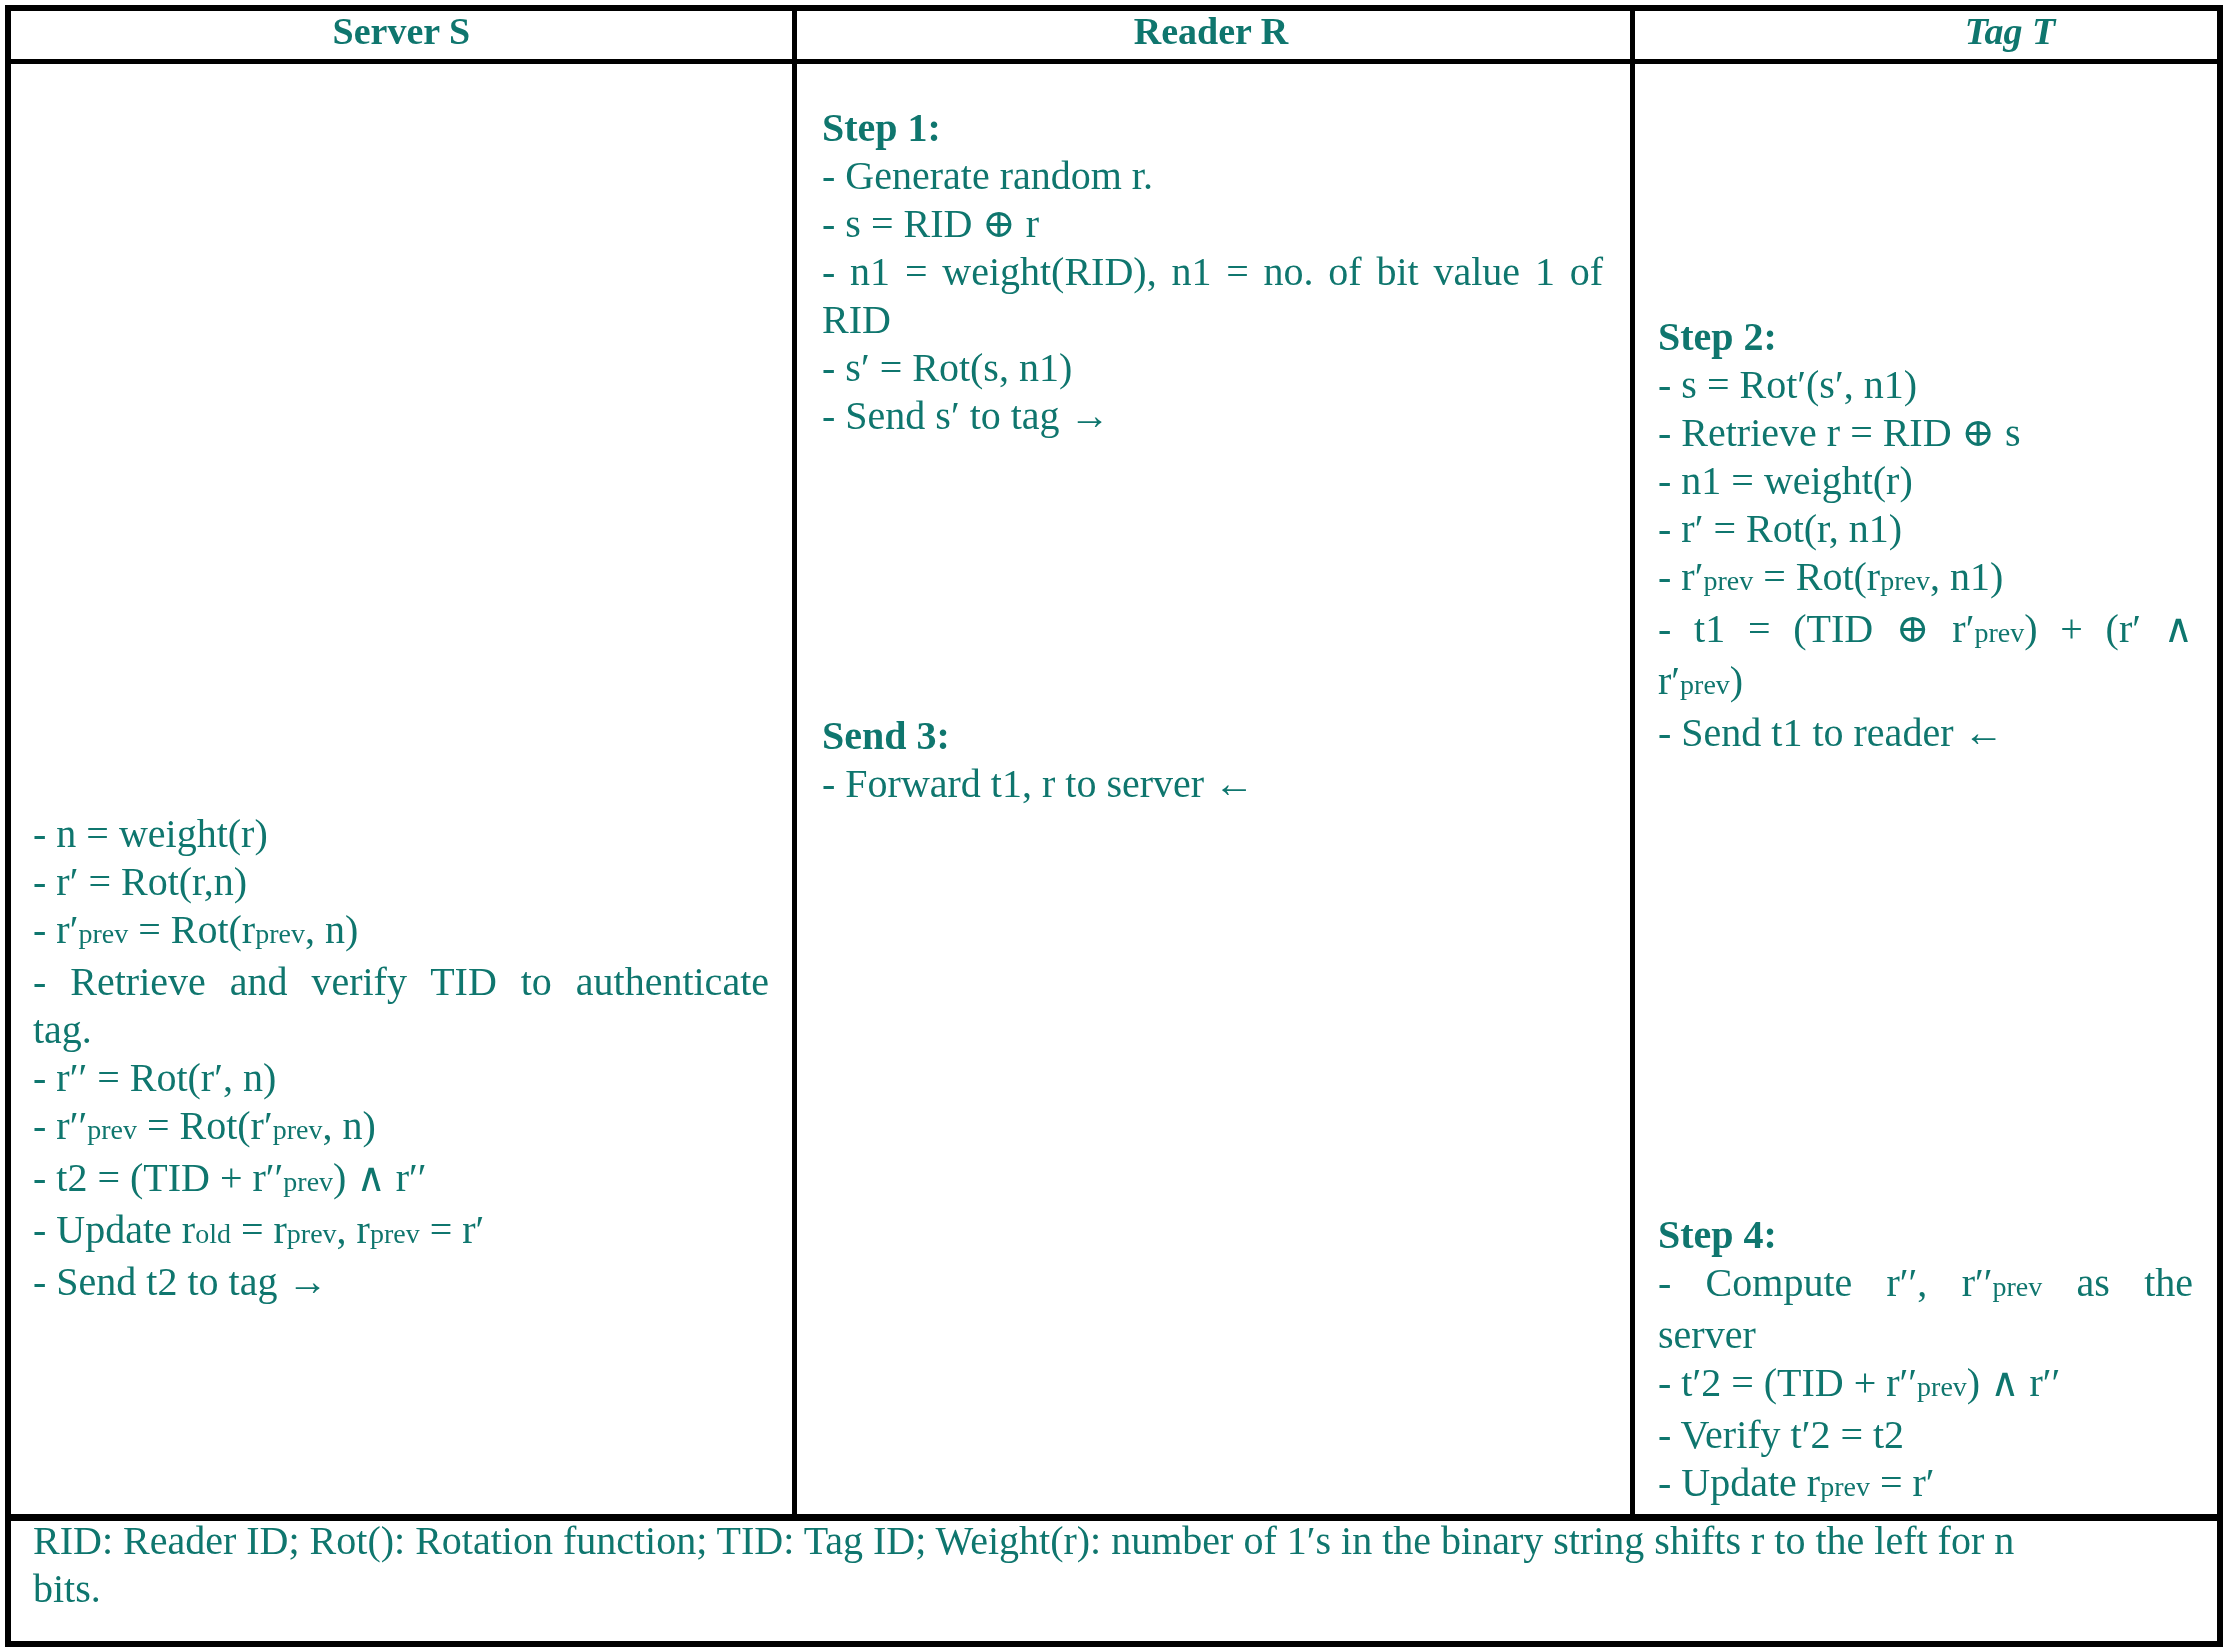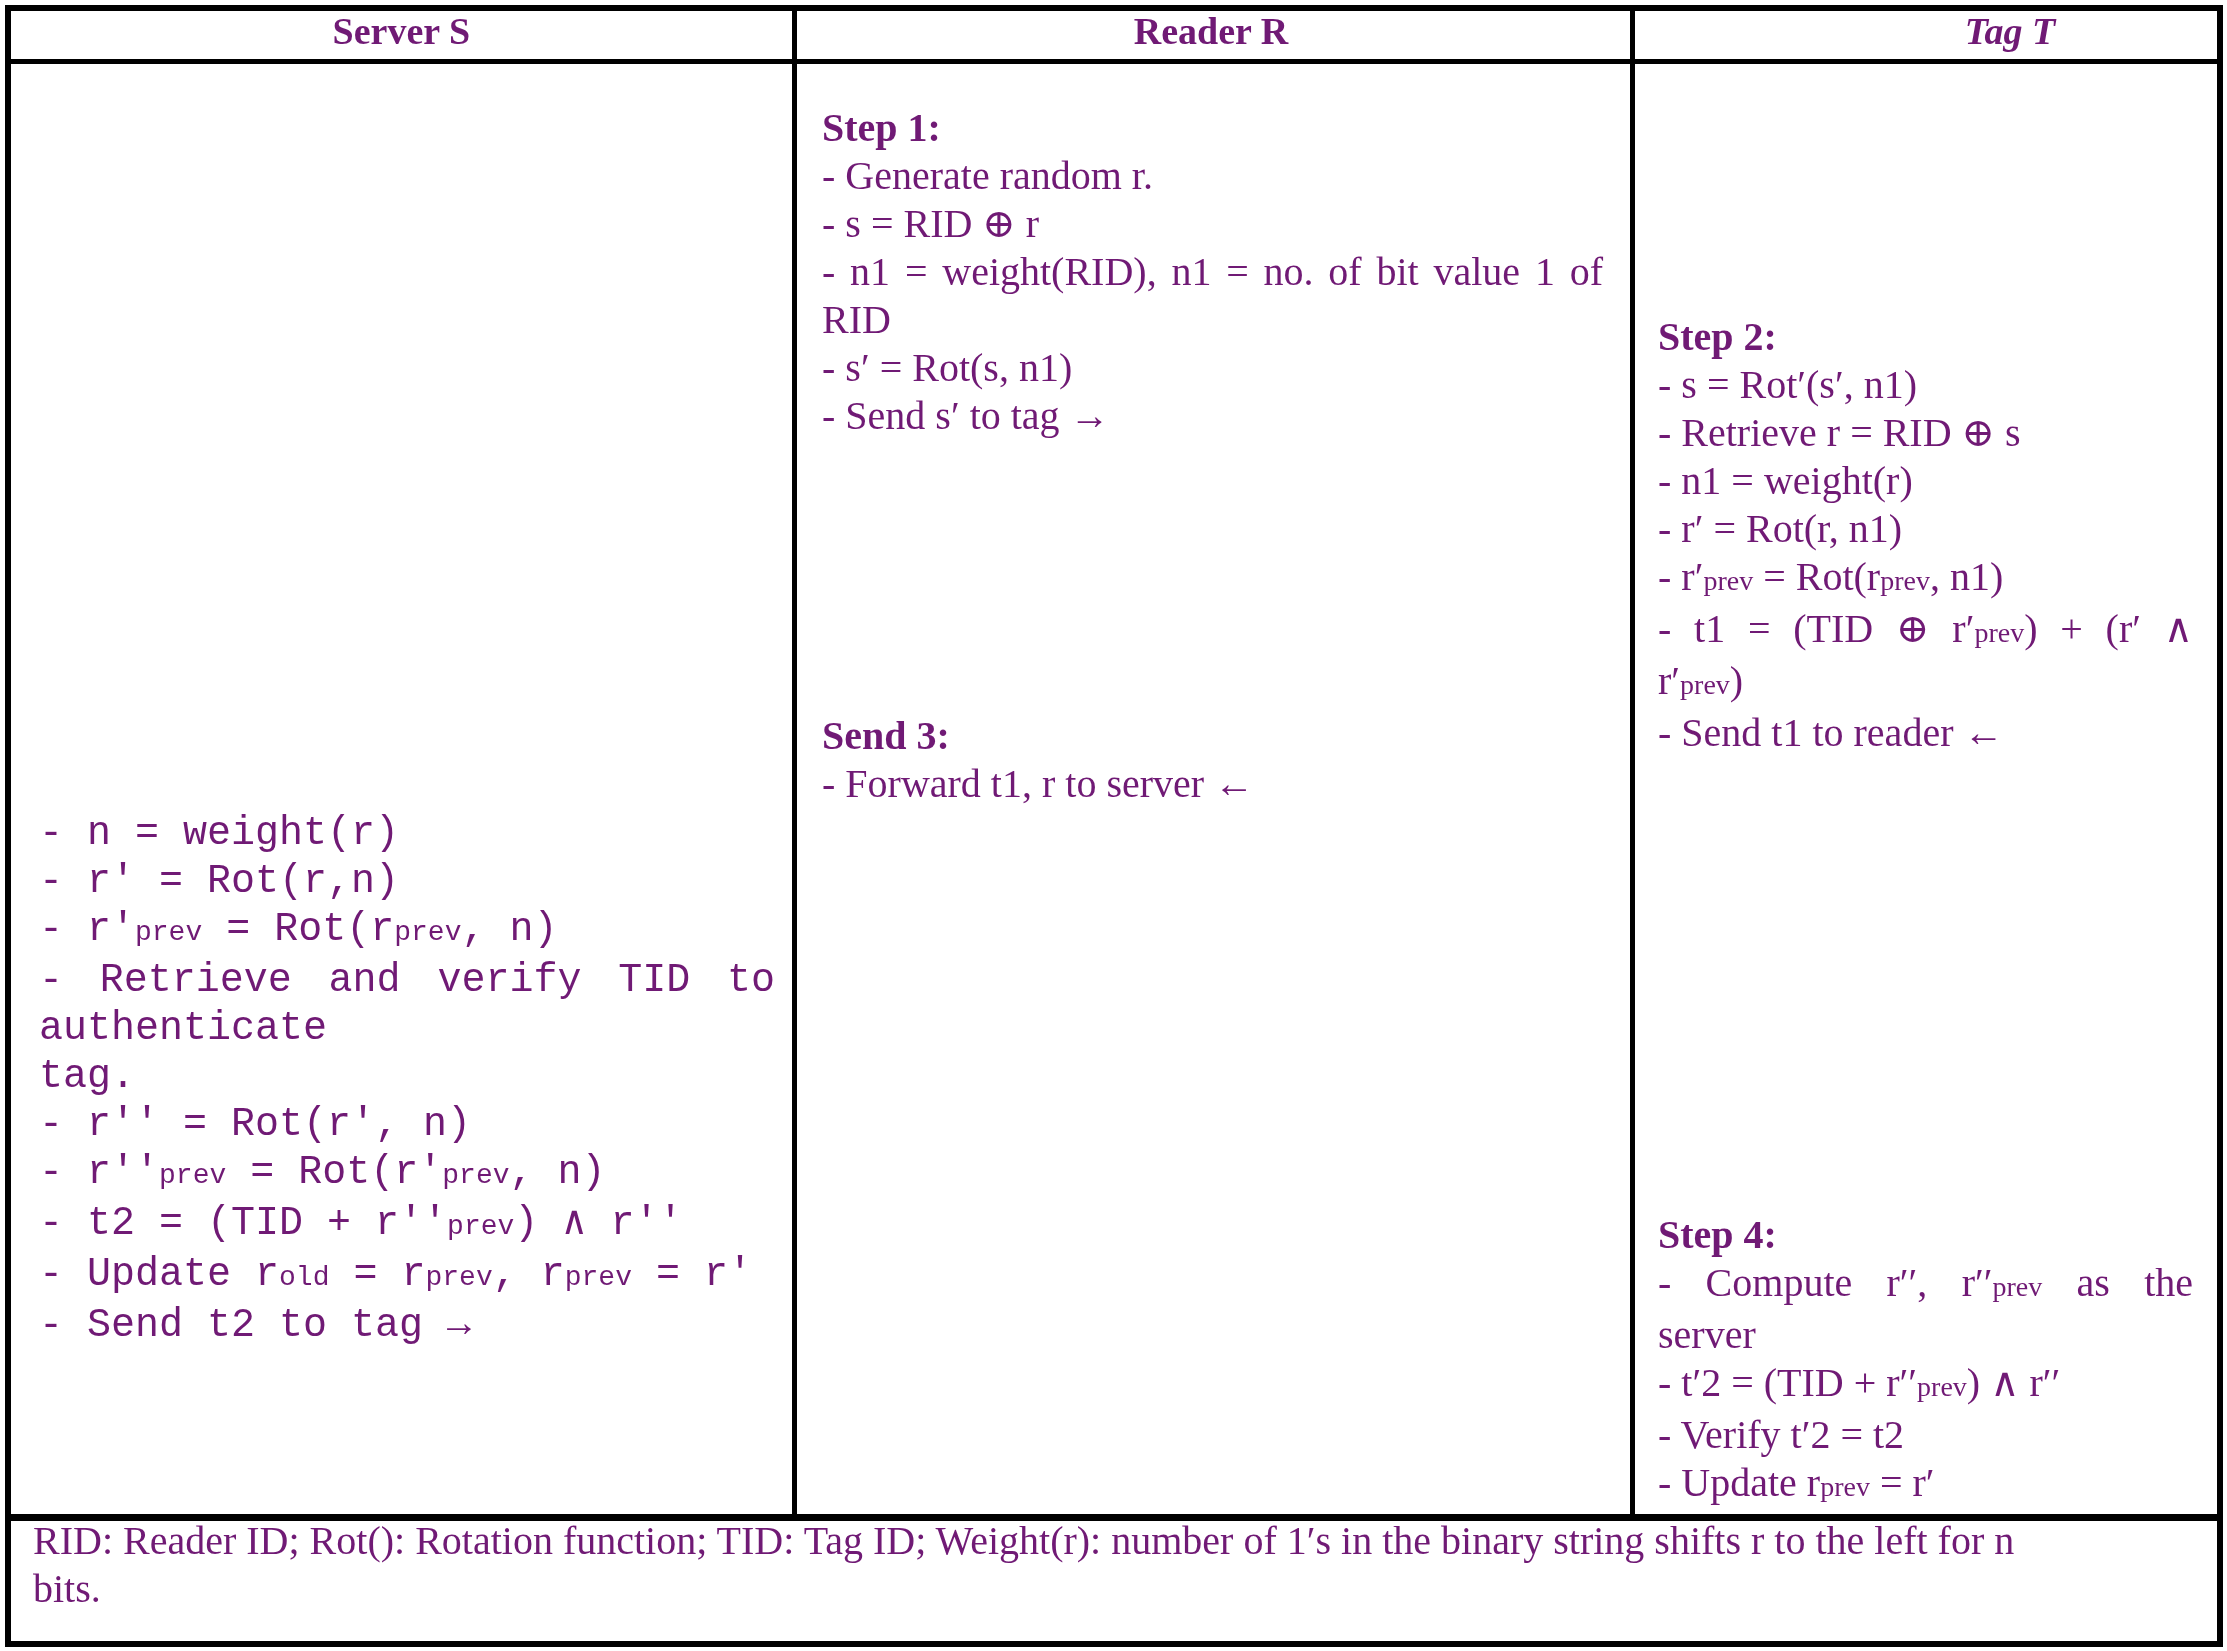--- a/index.html
+++ b/index.html
@@ -1,34 +1,34 @@
 <!DOCTYPE html>
 <html style="font-size:9.6px"><head>
 <meta charset="utf-8">
 <style>
   html,body{margin:0;padding:0;background:#ffffff;}
   #page{
-    position:relative;width:2227px;height:1652px;background:#ffffff;color:#701a75;
+    position:relative;width:2227px;height:1652px;background:#ffffff;color:#0f766e;
     font-family:"Liberation Serif","DejaVu Serif",serif;
     font-size:40px;line-height:48px;overflow:hidden;
   }
   .frame{position:absolute;left:4.8px;top:4.8px;width:2218px;height:1642px;
     border:6px solid #000;box-sizing:border-box;}
   .hline,.vline{position:absolute;background:#000000;}
   #header-sep{left:10.8px;top:59px;width:2206px;height:5.4px;}
   #footer-sep{left:10.8px;top:1514px;width:2206px;height:7.2px;}
   #vdiv1{left:792px;top:10.8px;width:4.8px;height:1505px;}
   #vdiv2{left:1630px;top:10.8px;width:4.8px;height:1505px;}
   .col-head{position:absolute;top:7.2px;height:49px;line-height:49px;
     text-align:center;font-weight:bold;font-size:38px;}
   #head-server{left:10.8px;width:781px;}
   #head-reader{left:797px;width:828px;}
   #head-tag{left:1688px;width:644px;font-style:italic;}
   .cell{position:absolute;top:64px;height:1450px;}
-  #cell-server{left:39px;width:736px;font-family:Liberation Mono, monospace;}
+  #cell-server{left:33px;width:736px;}
   #cell-reader{left:822px;width:781px;}
   #cell-tag{left:1658px;width:535px;}
   .block{position:absolute;left:0;width:100%;}
   #blk-server-main{top:746px;}
   #blk-reader-step1{top:0px;margin-top:40px;}
   #blk-reader-step3{top:648px;}
   #blk-tag-step2{top:249px;}
   #blk-tag-step4{top:1147px;}
   .heading{font-weight:bold;white-space:nowrap;}
   .line{white-space:nowrap;}

